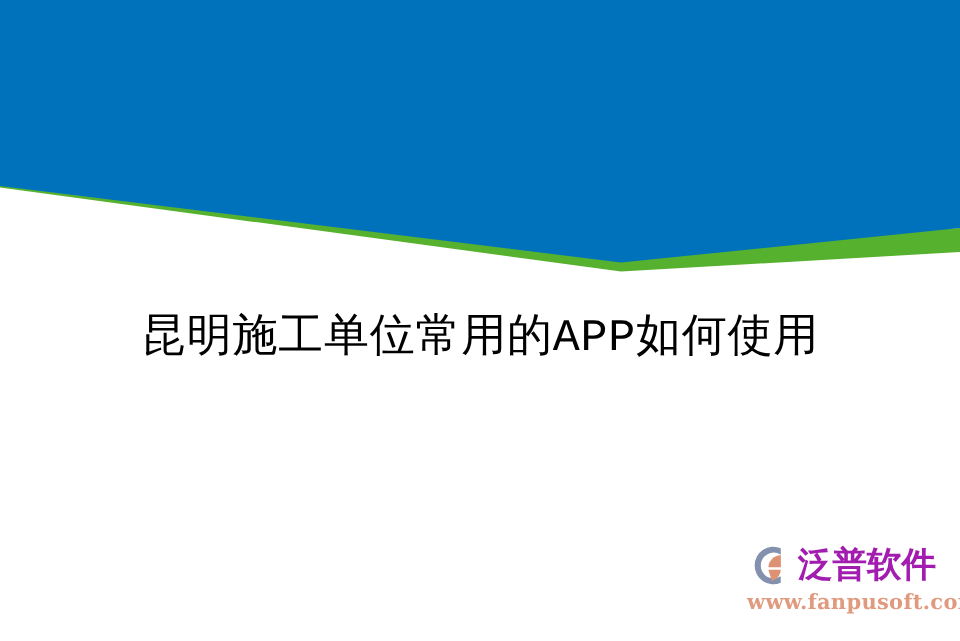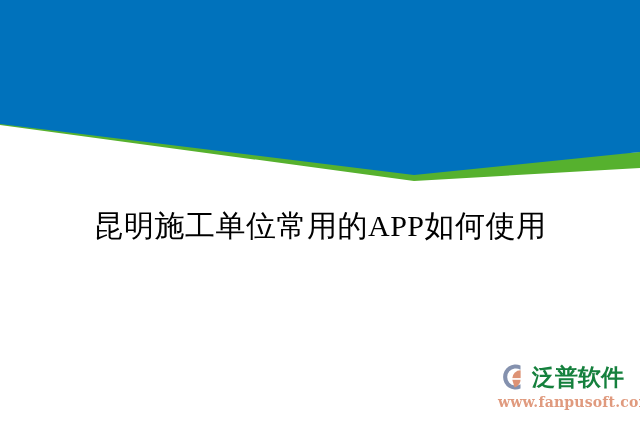--- a/index.html
+++ b/index.html
@@ -31,21 +31,21 @@
   
   .title-block {
     position: absolute;
     left: 0;
     top: 205px;
     width: 640px;
     text-align: center;
   }
   .title-text {
     display: inline-block;
-    font-family: Liberation Serif, serif;
+    font-family: Liberation Mono, monospace;
     font-size: 30px;
     line-height: 42px;
     font-weight: 500;
     color: #000000;
     letter-spacing: 0.5px;
     white-space: nowrap;
   }
 
   
   .logo-lockup {
@@ -67,21 +67,21 @@
   .logo-mark {
     width: 32px;
     height: 30px;
     display: block;
   }
   .logo-wordmark {
     font-family: "DejaVu Sans", "Liberation Sans", sans-serif;
     font-size: 23px;
     line-height: 26px;
     font-weight: 700;
-    color: #15803d;
+    color: #a21caf;
     letter-spacing: 0px;
     white-space: nowrap;
   }
   .logo-url {
     position: absolute;
     left: 2px;
     top: 33px;
     font-family: "DejaVu Serif", "Liberation Serif", serif;
     font-size: 14px;
     line-height: 17px;

